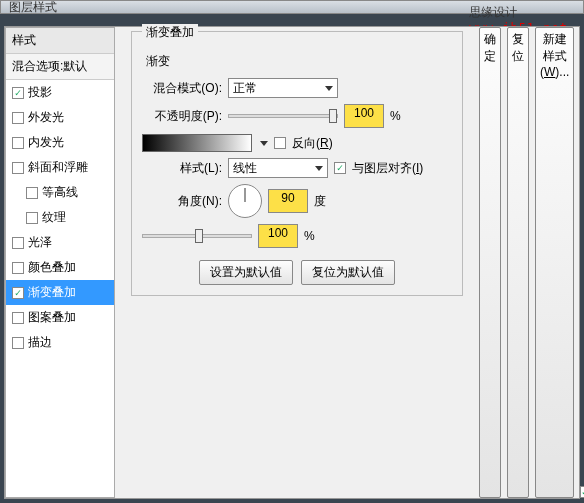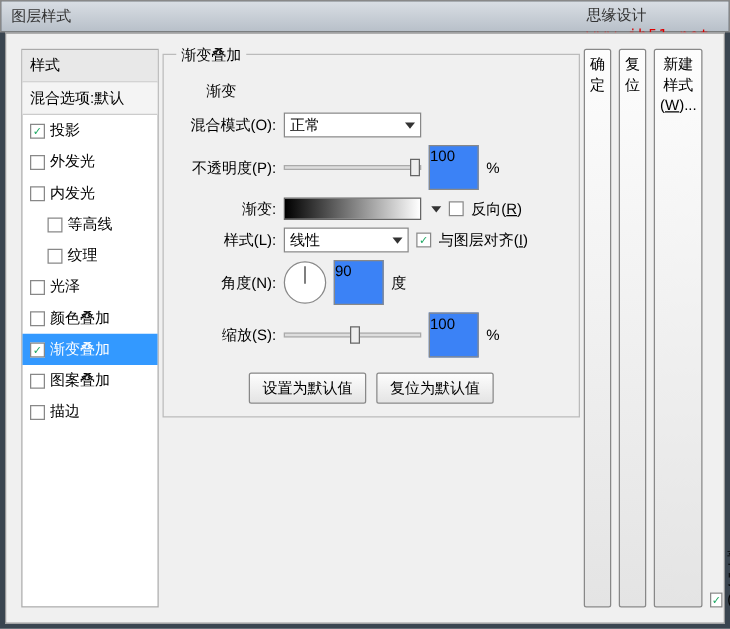--- a/index.html
+++ b/index.html
@@ -1,42 +1,42 @@
 <!DOCTYPE html>
 <html><head>
 <meta charset="utf-8">
 <style>
 *{box-sizing:border-box;margin:0;padding:0;font-family:"Microsoft YaHei",SimSun,sans-serif;font-size:12px}
 body{background:#3a4550;width:584px;height:503px;overflow:hidden}
-.titlebar{height:26px;background:linear-gradient(#d9dee4,#b8c0c9);display:flex;align-items:center;padding:0 8px;border:1px solid #888}
+.titlebar{height:14px;background:linear-gradient(#d9dee4,#b8c0c9);display:flex;align-items:center;padding:0 8px;border:1px solid #888}
 .titlebar-text{color:#333}
 .watermark{position:absolute;right:16px;top:4px;text-align:left;font-size:11px}
 .watermark .line1{color:#333}
 .watermark .line2{color:#d00;font-family:monospace;letter-spacing:1px}
-.dialog{position:absolute;top:26px;left:4px;right:4px;bottom:4px;background:#f0f0f0;border:1px solid #999;display:flex;padding:12px;gap:3px}
+.dialog{position:absolute;top:26px;left:4px;right:4px;bottom:4px;background:#f0f0f0;border:1px solid #999;display:flex;padding:0;gap:16px}
 .left-panel{width:110px;border:1px solid #aaa;background:#fff}
 .left-header{background:#e8e8e8;padding:4px 6px;border-bottom:1px solid #ccc}
 .left-sub{padding:4px 6px;border-bottom:1px solid #ccc;background:#f4f4f4}
 .style-item{display:flex;align-items:center;padding:4px 6px;gap:4px;cursor:pointer}
 .style-item.nested{padding-left:20px}
 .style-item.selected{background:#3399ff;color:#fff}
 .chk{width:12px;height:12px;border:1px solid #888;background:#fff;display:inline-flex;align-items:center;justify-content:center;font-size:9px;color:#333}
 .chk.checked::after{content:"✓";color:#2a6}
 .center-panel{flex:1;position:relative}
 .fieldset{border:1px solid #bbb;padding:12px 10px 10px;margin-top:4px}
 .legend{position:relative;top:-20px;background:#f0f0f0;padding:0 4px;display:inline-block;margin-bottom:-10px}
 .inner-group{margin-top:-6px}
-.inner-title{margin-bottom:8px;margin-left:24px}
+.inner-title{margin-bottom:8px;margin-left:4px}
 .row{display:flex;align-items:center;margin:6px 0;gap:6px}
 .row-label{width:80px;text-align:right}
 .select{border:1px solid #888;background:#fff;height:20px;padding:0 4px;display:flex;align-items:center;justify-content:space-between;min-width:100px}
 .caret{border-left:4px solid transparent;border-right:4px solid transparent;border-top:5px solid #333}
 .slider{height:4px;background:#ddd;border:1px solid #aaa;width:110px;position:relative}
 .thumb{position:absolute;width:8px;height:14px;background:#eee;border:1px solid #666;top:-6px}
-.numbox{width:40px;height:36px;border:1px solid #888;background:#3b82f6;line-height:16px}
+.numbox{width:40px;height:24px;border:1px solid #888;background:#fde047;text-align:center;line-height:16px}
 .grad-preview{width:110px;height:18px;border:1px solid #666;background:linear-gradient(90deg,#000,#fff)}
 .grad-caret{border-left:4px solid transparent;border-right:4px solid transparent;border-top:5px solid #333;margin-left:2px}
 .angle-dial{width:34px;height:34px;border:1px solid #888;border-radius:50%;background:#fff;position:relative}
 .angle-dial::after{content:"";position:absolute;width:1px;height:14px;background:#333;left:50%;top:3px;transform-origin:bottom;transform:translateX(-50%)}
 .btn{background:linear-gradient(#fdfdfd,#e4e4e4);border:1px solid #888;padding:3px 10px;border-radius:2px;cursor:pointer;min-width:86px;text-align:center}
 .right-panel{width:100px;display:flex;flex-direction:row;gap:6px;align-items:stretch}
 .rbtn{background:linear-gradient(#fdfdfd,#e4e4e4);border:1px solid #888;padding:3px 4px;border-radius:2px;cursor:pointer;text-align:center}
 .preview-box{width:70px;height:70px;border:1px solid #aaa;background:#e8e8e8;margin:4px auto;display:flex;align-items:center;justify-content:center}
 .preview-inner{width:36px;height:36px;background:linear-gradient(#fff,#999)}
 .u{text-decoration:underline}
@@ -64,20 +64,24 @@
           <span class="chk checked"></span>
           <span>投影</span>
         </div>
         <div class="style-item">
           <span class="chk"></span>
           <span>外发光</span>
         </div>
         <div class="style-item">
           <span class="chk"></span>
           <span>内发光</span>
+        </div>
+        <div class="style-item">
+          <span class="chk"></span>
+          <span>斜面和浮雕</span>
         </div>
         <div class="style-item nested">
           <span class="chk"></span>
           <span>等高线</span>
         </div>
         <div class="style-item nested">
           <span class="chk"></span>
           <span>纹理</span>
         </div>
         <div class="style-item">
@@ -120,21 +124,20 @@
         <div class="row">
           <span class="row-label">不透明度(P):</span>
           <div class="slider">
               <div class="thumb" style="left:100px"></div>
             </div>
           <div class="numbox">100</div>
           <span>%</span>
         </div>
 
         <div class="row">
-          <span class="row-label">渐变:</span>
           <div class="grad-preview"></div>
           <span class="grad-caret"></span>
           <span class="chk"></span>
           <span>反向(<span class="u">R</span>)</span>
         </div>
 
         <div class="row">
           <span class="row-label">样式(L):</span>
           <div class="select" style="width:70px">
             <span>线性</span>
@@ -145,21 +148,20 @@
         </div>
 
         <div class="row">
           <span class="row-label">角度(N):</span>
           <div class="angle-dial"></div>
           <div class="numbox">90</div>
           <span>度</span>
         </div>
 
         <div class="row">
-          <span class="row-label">缩放(S):</span>
           <div class="slider">
               <div class="thumb" style="left:52px"></div>
             </div>
           <div class="numbox">100</div>
           <span>%</span>
         </div>
 
         <div class="btnrow">
           <div class="btn">设置为默认值</div>
           <div class="btn">复位为默认值</div>

